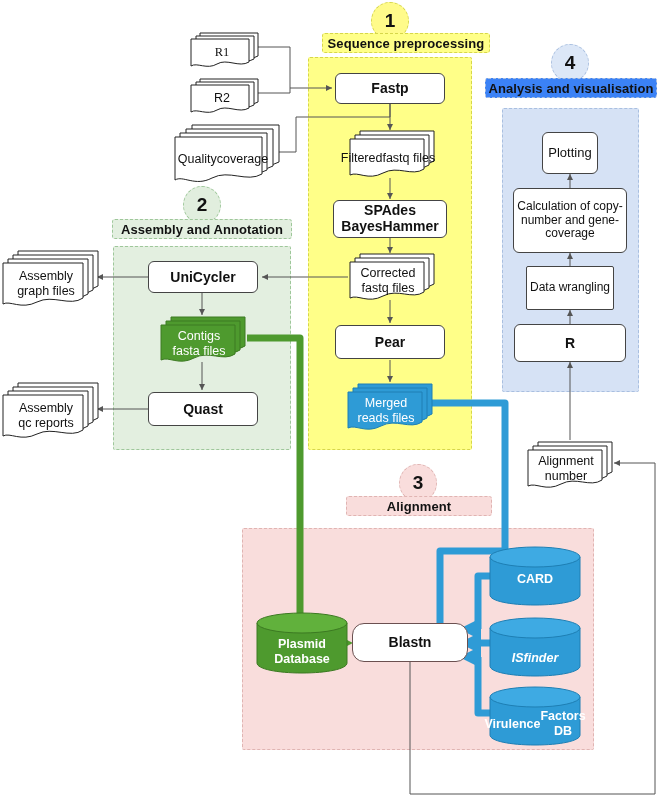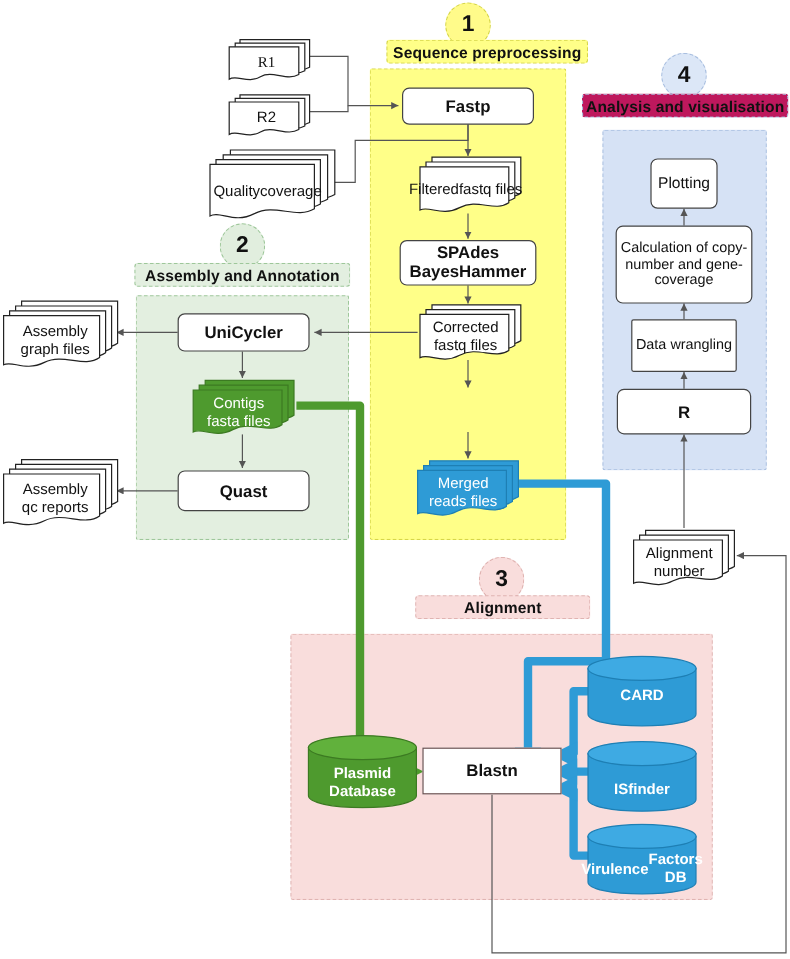--- a/index.html
+++ b/index.html
@@ -26,21 +26,21 @@
   
   .chip{
     display:flex;align-items:center;justify-content:center;
     font-weight:bold;font-size:13px;color:#111;
     border:1.5px dashed;border-radius:3px;text-align:center;
     letter-spacing:.1px;
   }
   .chip-1{background:#FFFF88;border-color:#d6d64a;margin-left:16px;}
   .chip-2{background:#E3EFE0;border-color:#9ec79a;}
   .chip-3{background:#F9DDDC;border-color:#e0b4b2;}
-  .chip-4{background:#be185d;border-color:#a9bfe0;}
+  .chip-4{background:#3b82f6;border-color:#a9bfe0;}
 
   
   .numcircle{
     display:flex;align-items:center;justify-content:center;
     width:38px;height:38px;border-radius:50%;
     font-weight:bold;font-size:19px;color:#111;
     border:1.5px dashed;
   }
   .num-1{background:#FFFB8A;border-color:#d6d64a;}
   .num-2{background:#E1EEDE;border-color:#9ec79a;}
@@ -245,20 +245,23 @@
       <path d="M14,3 H88 V33 C76,41 62,29 47,37 C32,45 22,35 14,39 Z" fill="#fff" stroke="#222" stroke-width="1"></path>
       <path d="M9,7 H83 V37 C71,45 57,33 42,41 C27,49 17,39 9,43 Z" fill="#fff" stroke="#222" stroke-width="1"></path>
       <path d="M4,11 H78 V41 C66,49 52,37 37,45 C22,53 12,43 4,47 Z" fill="#fff" stroke="#222" stroke-width="1"></path>
     </svg>
     <div class="doclabel" style="top:15px;height:30px;left:-8px;flex-direction:column;">
       <span>Corrected</span>
       <span>fastq files</span>
     </div>
   </div>
 
+  <div class="abs pbox bold" style="left:335px;top:325px;width:110px;height:34px;">
+    <span>Pear</span>
+  </div>
 
   <div class="abs docwrap" style="left:344px;top:381px;width:92px;height:52px;">
     <svg width="92" height="52" viewBox="0 0 92 52">
       <path d="M14,3 H88 V33 C76,41 62,29 47,37 C32,45 22,35 14,39 Z" fill="#2E9BD6" stroke="#1E7FB4" stroke-width="1"></path>
       <path d="M9,7 H83 V37 C71,45 57,33 42,41 C27,49 17,39 9,43 Z" fill="#2E9BD6" stroke="#1E7FB4" stroke-width="1"></path>
       <path d="M4,11 H78 V41 C66,49 52,37 37,45 C22,53 12,43 4,47 Z" fill="#2E9BD6" stroke="#1E7FB4" stroke-width="1"></path>
     </svg>
     <div class="doclabel onfill" style="top:15px;height:30px;left:-8px;flex-direction:column;">
       <span>Merged</span>
       <span>reads files</span>
@@ -315,40 +318,40 @@
     <svg width="92" height="62" viewBox="0 0 92 62">
       <path d="M1,11 V51 C1,57 21,61 46,61 C71,61 91,57 91,51 V11 Z" fill="#4E9A2E" stroke="#3C7A22" stroke-width="1"></path>
       <ellipse cx="46" cy="11" rx="45" ry="10" fill="#61B13C" stroke="#3C7A22" stroke-width="1"></ellipse>
     </svg>
     <div class="cyllabel" style="top:24px;height:32px;flex-direction:column;">
       <span>Plasmid</span>
       <span>Database</span>
     </div>
   </div>
 
-  <div class="abs pbox bold" style="left:352px;top:623px;width:116px;height:39px;border:1px solid #6b5050;border-radius:0;">
+  <div class="abs pbox bold" style="left:352px;top:623px;width:116px;height:39px;border:1px solid #6b5050;border-radius:12px;">
     <span>Blastn</span>
   </div>
 
   <div class="abs cyl" style="left:489px;top:546px;width:92px;height:60px;">
     <svg width="92" height="60" viewBox="0 0 92 60">
       <path d="M1,11 V49 C1,55 21,59 46,59 C71,59 91,55 91,49 V11 Z" fill="#2E9BD6" stroke="#1E7FB4" stroke-width="1"></path>
       <ellipse cx="46" cy="11" rx="45" ry="10" fill="#3EAAE3" stroke="#1E7FB4" stroke-width="1"></ellipse>
     </svg>
     <div class="cyllabel" style="top:22px;height:22px;">
       <span>CARD</span>
     </div>
   </div>
 
   <div class="abs cyl" style="left:489px;top:617px;width:92px;height:60px;">
     <svg width="92" height="60" viewBox="0 0 92 60">
       <path d="M1,11 V49 C1,55 21,59 46,59 C71,59 91,55 91,49 V11 Z" fill="#2E9BD6" stroke="#1E7FB4" stroke-width="1"></path>
       <ellipse cx="46" cy="11" rx="45" ry="10" fill="#3EAAE3" stroke="#1E7FB4" stroke-width="1"></ellipse>
     </svg>
-    <div class="cyllabel" style="top:30px;height:22px;">
+    <div class="cyllabel" style="top:30px;height:22px;font-style:italic;">
       <span>ISfinder</span>
     </div>
   </div>
 
   <div class="abs cyl" style="left:489px;top:686px;width:92px;height:60px;">
     <svg width="92" height="60" viewBox="0 0 92 60">
       <path d="M1,11 V49 C1,55 21,59 46,59 C71,59 91,55 91,49 V11 Z" fill="#2E9BD6" stroke="#1E7FB4" stroke-width="1"></path>
       <ellipse cx="46" cy="11" rx="45" ry="10" fill="#3EAAE3" stroke="#1E7FB4" stroke-width="1"></ellipse>
     </svg>
     <div class="cyllabel" style="top:22px;height:32px;flex-direction:row;">

